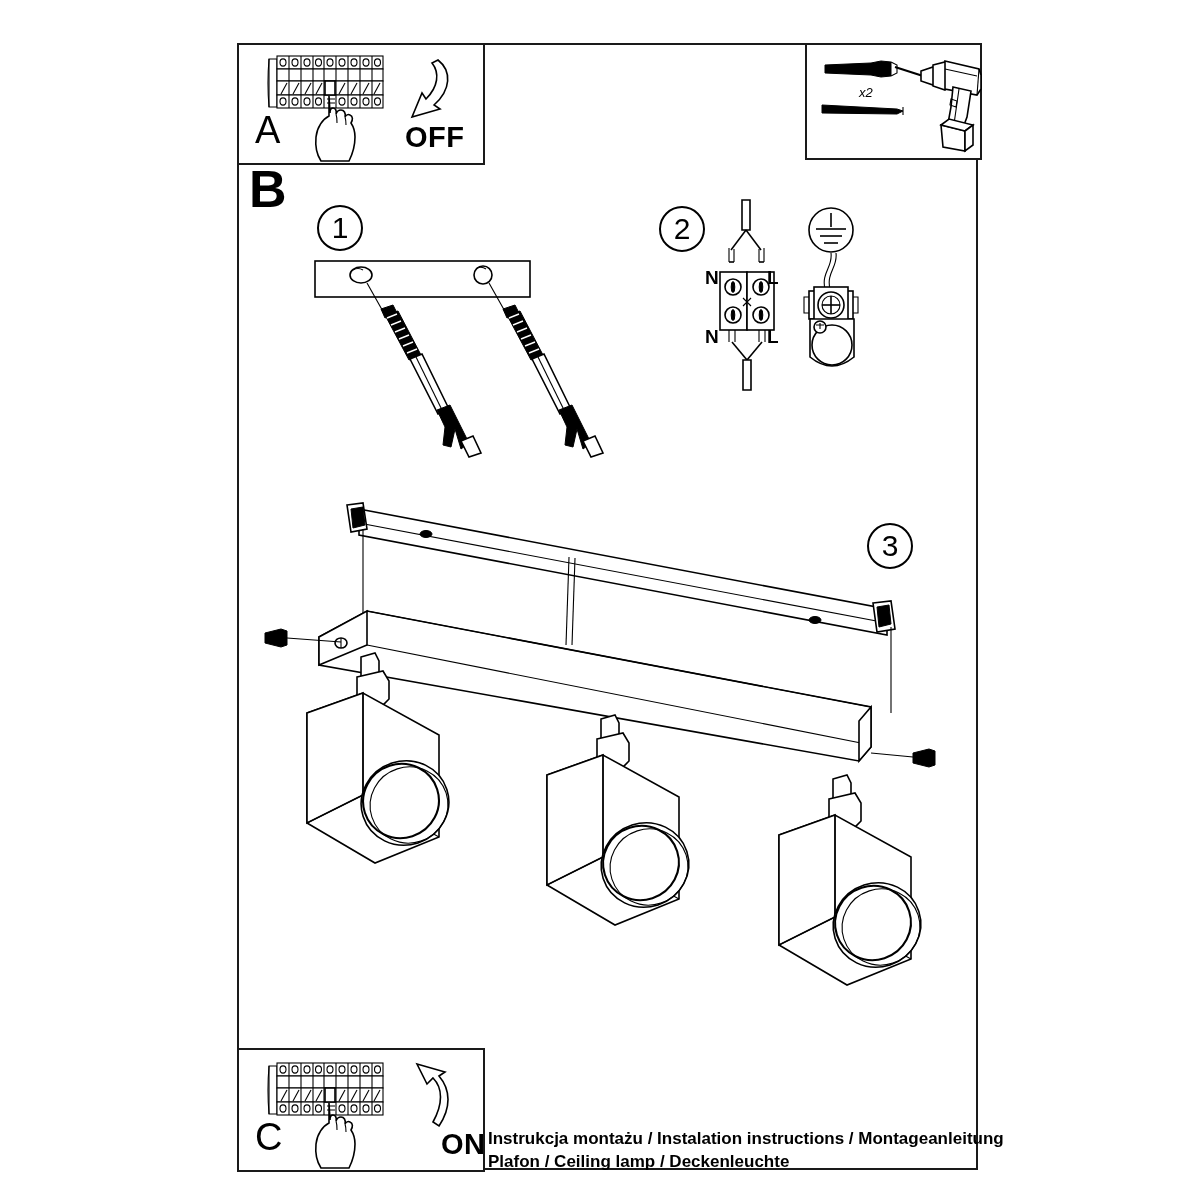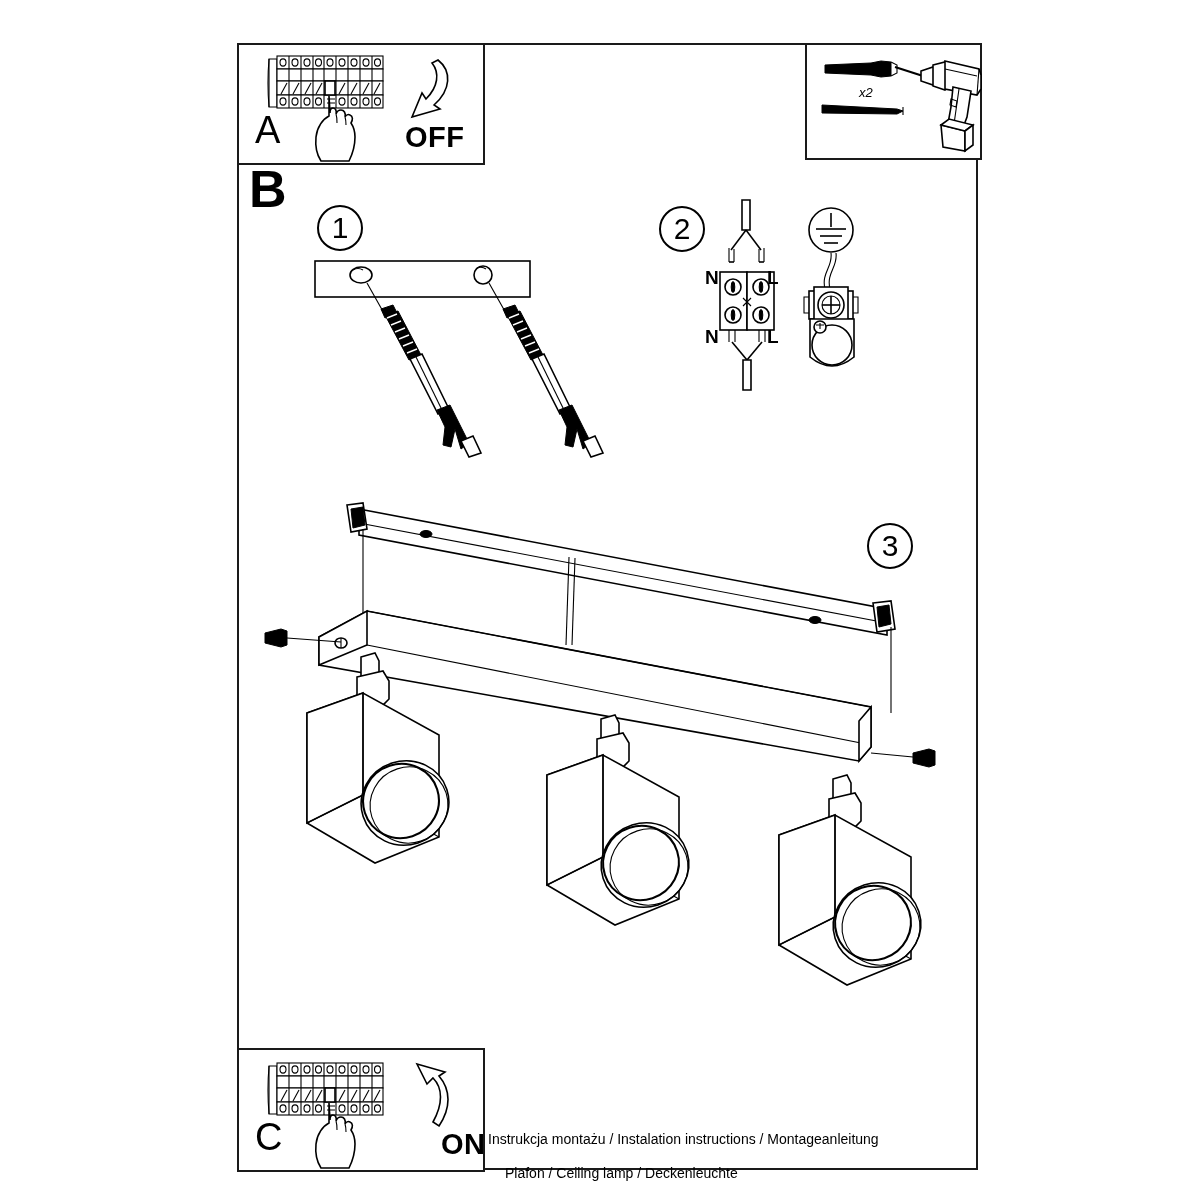--- a/index.html
+++ b/index.html
@@ -18,21 +18,21 @@
              font-family:"Liberation Sans", sans-serif;}
   .bigletter.bold{font-weight:bold;font-size:52px;}
   .onoff{position:absolute;font-size:29px;font-weight:bold;letter-spacing:0.5px;text-align:center;}
 
   .circnum{position:absolute;width:46px;height:46px;border:2.5px solid #000;
            border-radius:50%;display:flex;align-items:center;justify-content:center;
            font-size:30px;font-weight:400;box-sizing:border-box;background:#fff;}
 
   .nl{position:absolute;font-size:19px;font-weight:bold;}
 
-  .cap{position:absolute;font-size:14px;line-height:22px;white-space:nowrap;}
+  .cap{position:absolute;font-size:17px;line-height:22px;white-space:nowrap;font-weight:bold;}
 
   svg{display:block;overflow:visible;}
   .ln{fill:none;stroke:#000;stroke-width:1.6;}
   .lnT{fill:none;stroke:#000;stroke-width:1.1;}
   .lnF{fill:none;stroke:#000;stroke-width:2.1;}
   .wht{fill:#fff;stroke:#000;stroke-width:1.6;}
   .whtT{fill:#fff;stroke:#000;stroke-width:1.1;}
   .blk{fill:#000;stroke:#000;stroke-width:1;}
 </style>
 </head>
@@ -438,15 +438,15 @@
     </svg>
 
     <svg style="position:absolute;left:156px;top:10px;" width="66" height="72" viewBox="0 0 66 72">
       <path class="wht" d="M22 4 L50 12 L44 16 C56 30 56 48 44 66 L38 62 C48 44 48 28 38 18 L32 24 Z"></path>
     </svg>
 
     <div class="onoff" style="left:166px;top:78px;margin-left:36px;">ON</div>
   </div>
 
   <div class="cap" style="left:249px;top:1083px;">Instrukcja montażu / Instalation instructions / Montageanleitung</div>
-  <div class="cap" style="left:266px;top:1106px;margin-top:11px;">Plafon / Ceiling lamp / Deckenleuchte</div>
+  <div class="cap" style="left:249px;top:1106px;">Plafon / Ceiling lamp / Deckenleuchte</div>
 
 </div>
 
 </body></html>

